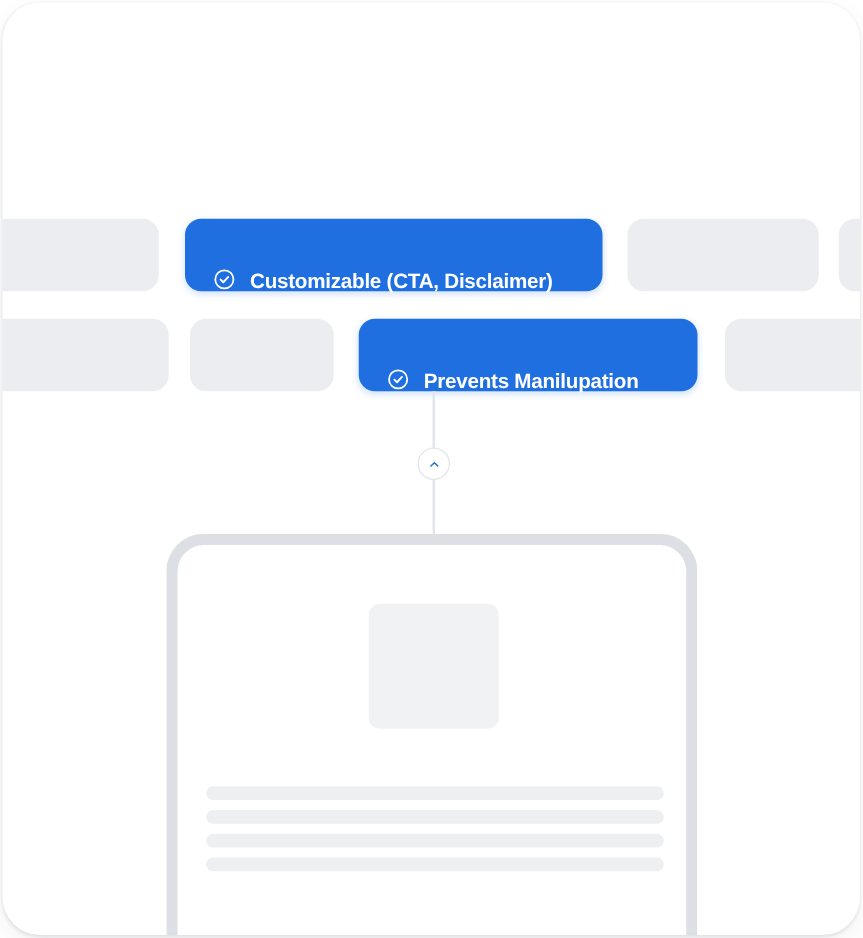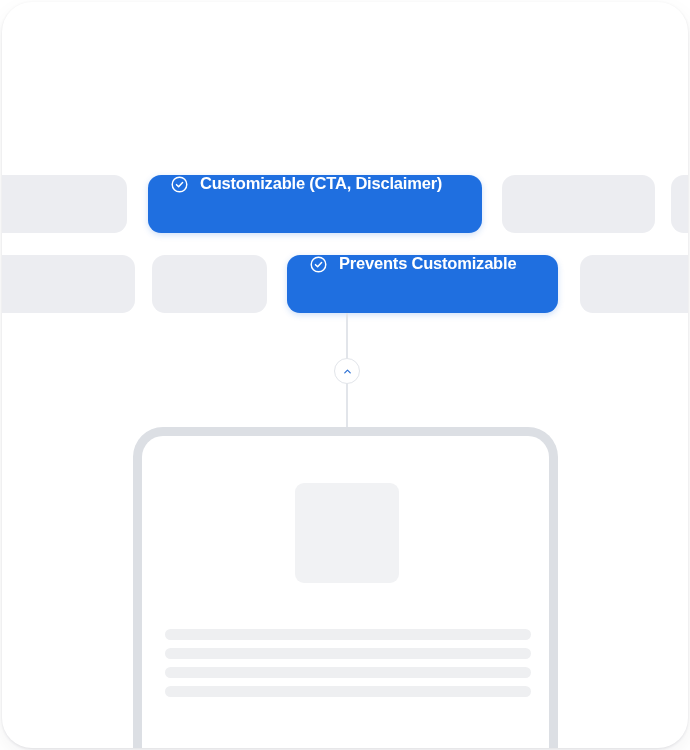--- a/index.html
+++ b/index.html
@@ -46,21 +46,21 @@
     box-sizing: border-box;
   }
 
   .pill.ghost {
     background: #ecedf1;
   }
 
   .pill.active {
     background: #1f6fe0;
     display: flex;
-    align-items: flex-start;
+    align-items: flex-end;
     gap: 11px;
     padding: 0 22px;
     box-shadow: 0 2px 6px rgba(31, 111, 224, 0.22);
   }
 
   .pill.active .pill-label {
     color: #ffffff;
     font-size: 16.5px;
     font-weight: bold;
     letter-spacing: -0.2px;
@@ -167,21 +167,21 @@
 
     <div class="pill ghost" style="left:-24px; width:157px;"></div>
 
     <div class="pill ghost" style="left:150px; width:115px;"></div>
 
     <div class="pill active" style="left:285px; width:271px;">
       <svg class="check-icon" viewBox="0 0 24 24" fill="none">
         <circle cx="12" cy="12" r="9.2" stroke="#ffffff" stroke-width="1.8"></circle>
         <path d="M8.2 12.2 L10.9 14.9 L15.9 9.5" stroke="#ffffff" stroke-width="1.9" stroke-linecap="round" stroke-linejoin="round"></path>
       </svg>
-      <span class="pill-label">Prevents Customizable</span>
+      <span class="pill-label">Prevents Manilupation</span>
     </div>
 
     <div class="pill ghost" style="left:578px; width:130px;"></div>
   </div>
 
   <div class="connector"></div>
 
   <div class="connector-button">
     <svg class="chevron-up" viewBox="0 0 24 24" fill="none">
       <path d="M6 15 L12 9 L18 15" stroke="#2a6fd4" stroke-width="2.6" stroke-linecap="round" stroke-linejoin="round"></path>

